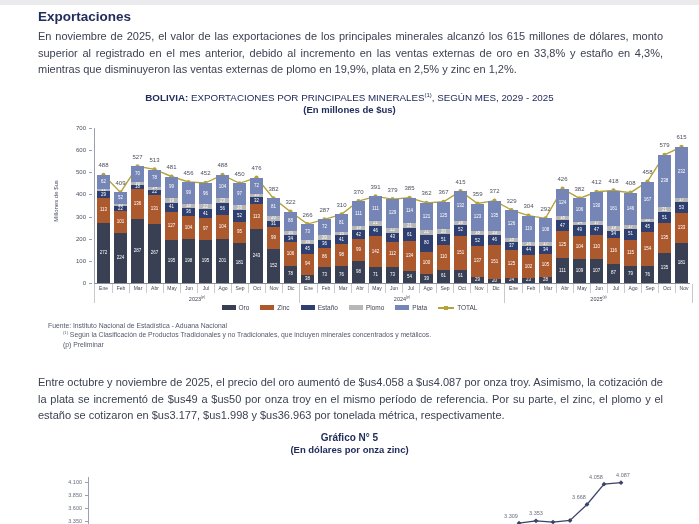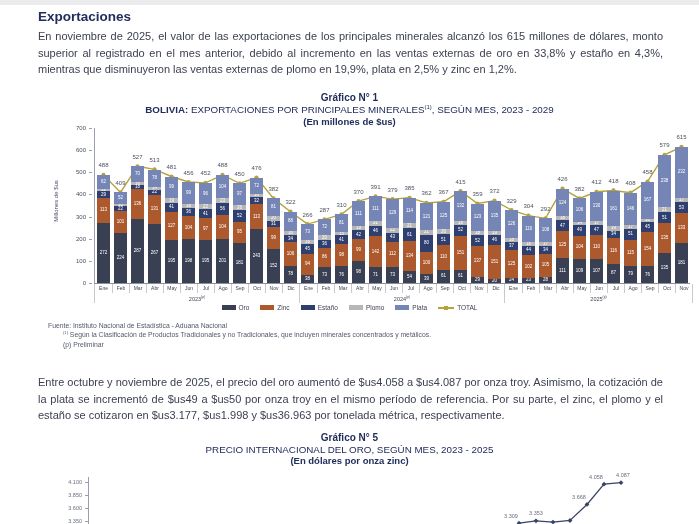--- a/index.html
+++ b/index.html
@@ -59,22 +59,21 @@
 </head>
 <body>
 
 <div id="page">
   <div class="topbar"></div>
 
   <h2 class="h-section" style="top:9px;">Exportaciones</h2>
   <p class="para" style="top:28px;">En noviembre de 2025, el valor de las exportaciones de los principales minerales alcanzó los 615 millones de dólares, monto superior al registrado en el mes anterior, debido al incremento en las ventas externas de oro en 33,8% y estaño en 4,3%, mientras que disminuyeron las ventas externas de plomo en 19,9%, plata en 2,5% y zinc en 1,2%.</p>
 
   <div class="chart-titles" style="top:92px;">
-    <div class="lbl">Gráfico N° 1</div>
-    <div class="ttl"><b>BOLIVIA:</b><span> EXPORTACIONES POR PRINCIPALES MINERALES</span><sup>(1)</sup><span>, SEGÚN MES, 2023 - 2029</span></div>
+    <div class="ttl"><b>BOLIVIA:</b><span> EXPORTACIONES POR PRINCIPALES MINERALES</span><sup>(1)</sup><span>, SEGÚN MES, 2029 - 2025</span></div>
     <div class="sub">(En millones de $us)</div>
   </div>
 
   <div id="chart1">
     <div id="c1-ylabel">Millones de $us</div>
     <div id="c1-yticks">
         <div class="ytick" style="top: 152px;">0</div>
         <div class="ytick-dash" style="top: 155px;"></div>
         <div class="ytick" style="top: 129.857px;">100</div>
         <div class="ytick-dash" style="top: 132.857px;"></div>
@@ -918,21 +917,20 @@
   <div id="footnotes">
     <div>Fuente: Instituto Nacional de Estadística - Aduana Nacional</div>
     <div class="fn-indent"><sup>(1)</sup><span> Según la Clasificación de Productos Tradicionales y no Tradicionales, que incluyen minerales concentrados y metálicos.</span></div>
     <div class="fn-indent">(p) Preliminar</div>
   </div>
 
   <p class="para" style="top:374px;">Entre octubre y noviembre de 2025, el precio del oro aumentó de $us4.058 a $us4.087 por onza troy. Asimismo, la cotización de la plata se incrementó de $us49 a $us50 por onza troy en el mismo período de referencia. Por su parte, el zinc, el plomo y el estaño se cotizaron en $us3.177, $us1.998 y $us36.963 por tonelada métrica, respectivamente.</p>
 
   <div class="chart-titles" style="top:432px;">
     <div class="lbl">Gráfico N° 5</div>
-    <div class="ttl">PRECIO INTERNACIONAL DEL ORO, SEGÚN MES, 2023 - 2025</div>
     <div class="sub">(En dólares por onza zinc)</div>
   </div>
 
   <div id="chart2">
     <div id="c2-axis"></div>
     <svg id="c2-svg" viewBox="0 0 654 60">
         <polyline points="481,55.132 498,52.844 515,54.04 532,52.48 549,36.464 566,16.184 583,14.676" fill="none" stroke="#3a4468" stroke-width="1.3"></polyline>
         <path d="M 481 52.732 L 483.4 55.132 L 481 57.532 L 478.6 55.132 Z" fill="#3a4468"></path>
         <path d="M 498 50.444 L 500.4 52.844 L 498 55.244 L 495.6 52.844 Z" fill="#3a4468"></path>
         <path d="M 515 51.64 L 517.4 54.04 L 515 56.44 L 512.6 54.04 Z" fill="#3a4468"></path>

